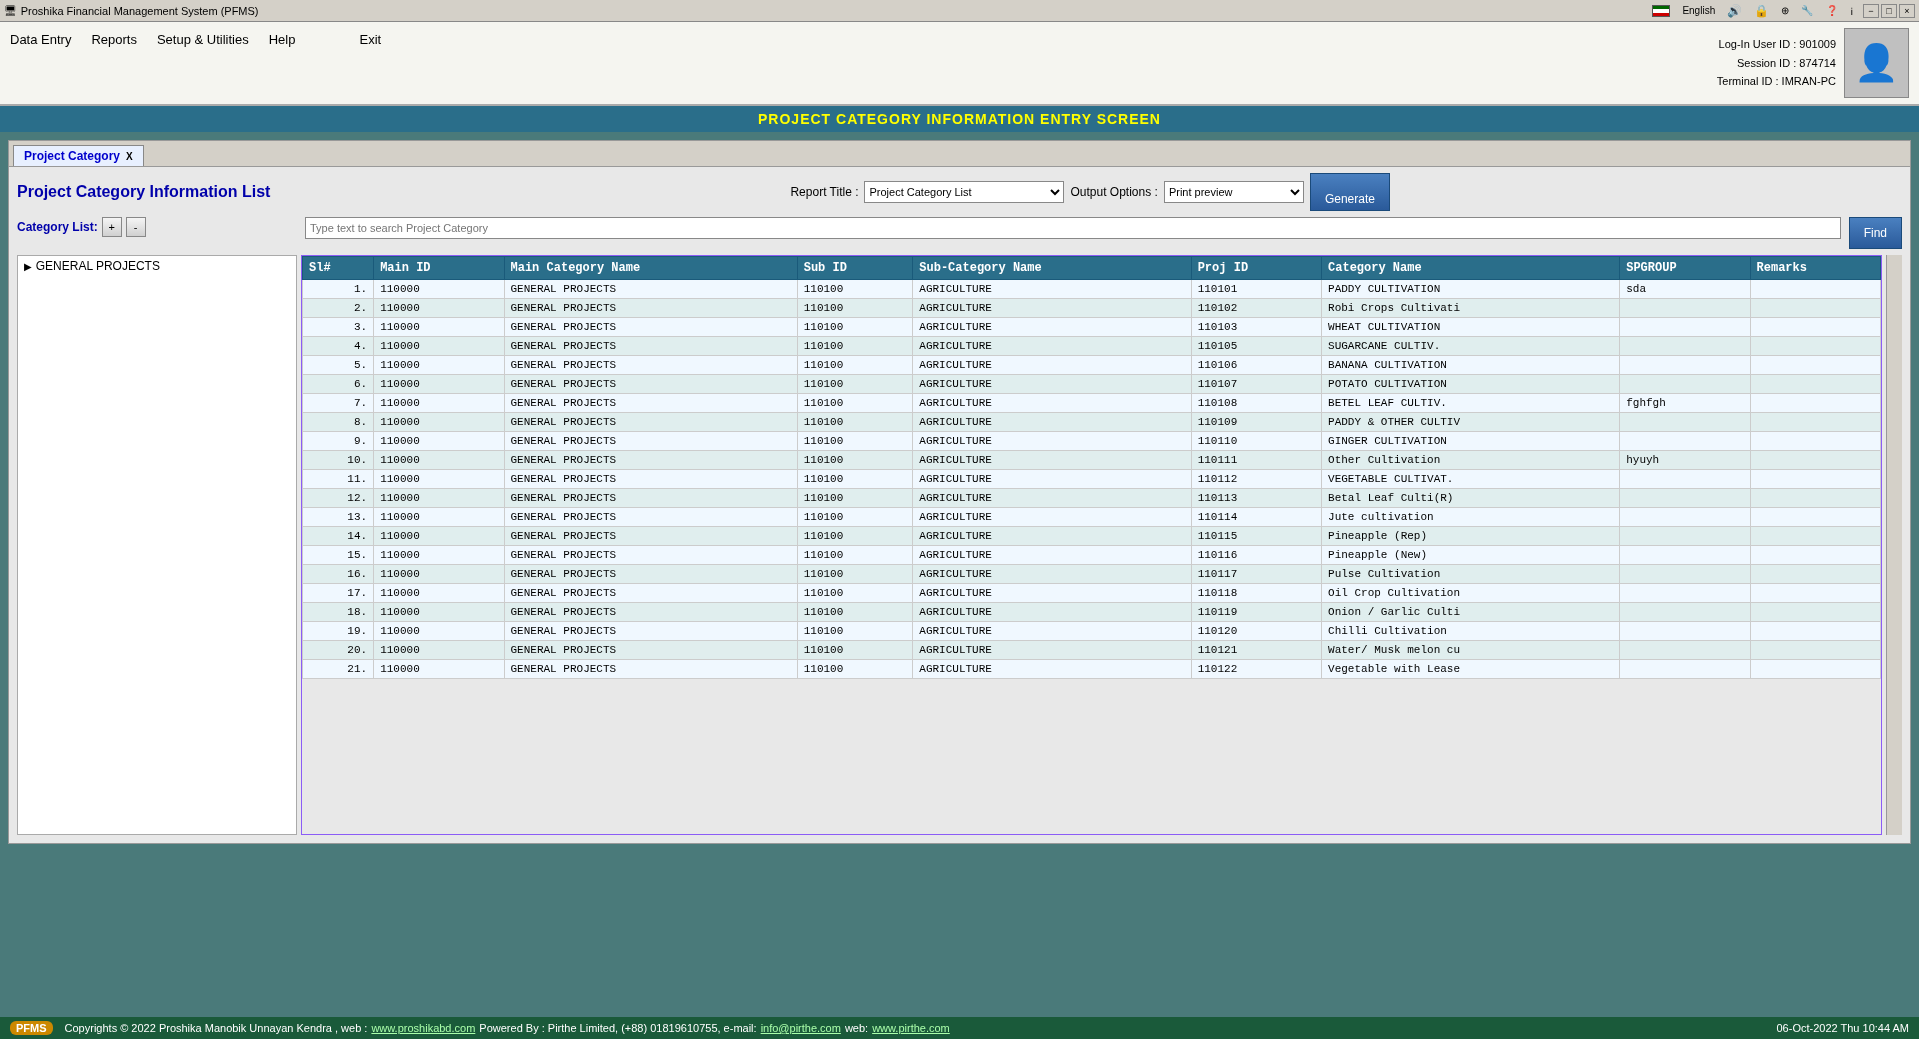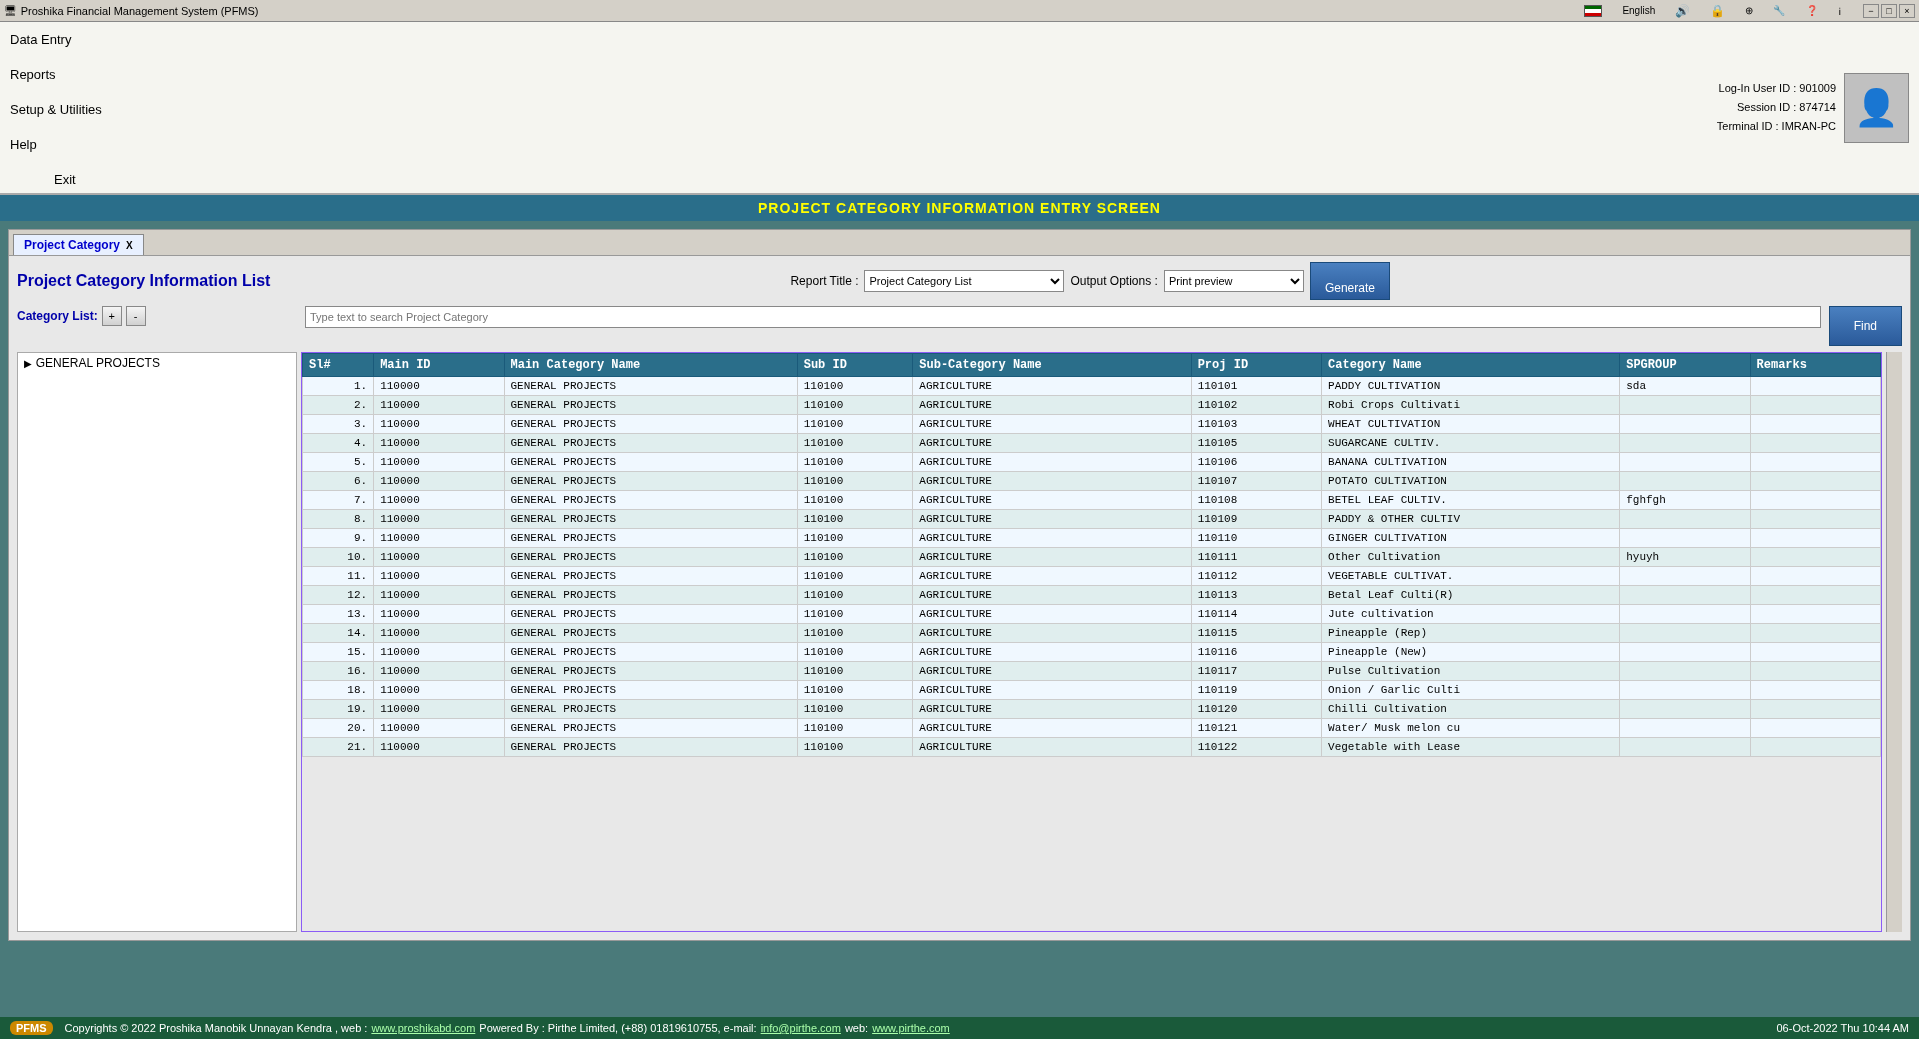--- a/index.html
+++ b/index.html
@@ -84,24 +84,24 @@
       border: 1px solid #888;
       padding: 0 4px;
       font-size: 11px;
       color: #999;
       min-width: 200px;
     }
     .find-btn {
       background: linear-gradient(#4a80c0, #2a5a9a);
       color: white;
       border: 1px solid #1a4a7a;
-      padding: 3px 24px;
+      padding: 3px 14px;
       font-size: 12px;
       cursor: pointer;
-      height: 40px;
+      height: 32px;
     }
     .generate-btn {
       background: linear-gradient(#4a80c0, #2a5a9a);
       color: white;
       border: 1px solid #1a4a7a;
       padding: 18px 14px;
       font-size: 12px;
       cursor: pointer;
       height: 24px;
     }
@@ -201,38 +201,38 @@
   </style>
 </head>
 <body>
 
 <div class="title-bar">
   <div class="title-bar-left">
     <span style="font-size:10px;">🖥</span>
     <span>Proshika Financial Management System (PFMS)</span>
   </div>
   <div class="title-bar-right">
-    <div style="display:flex;align-items:center;gap:20px;margin-right:20px;font-size:10px;">
+    <div style="display:flex;align-items:center;gap:12px;margin-right:8px;font-size:10px;">
       <span style="display:inline-block;width:18px;height:12px;background:linear-gradient(to bottom,#006600 33%,#ffffff 33%,#ffffff 66%,#cc0000 66%);border:1px solid #555;"></span>
       <span>English</span>
       <span style="font-size:12px;">🔊</span>
       <span style="font-size:12px;">🔒</span>
       <span>⊕</span>
       <span>🔧</span>
       <span>❓</span>
       <span>ℹ</span>
     </div>
     <button class="title-btn">−</button>
     <button class="title-btn">□</button>
     <button class="title-btn">×</button>
   </div>
 </div>
 
 <div class="header-main" style="background:#f5f5f0;padding:6px 10px;display:flex;align-items:center;justify-content:space-between;border-bottom:2px solid #aaa;">
-  <div style="display:flex;gap:20px;font-size:13px;align-self:flex-start;padding-top:4px;flex-direction:column;">
+  <div style="display:flex;gap:20px;font-size:13px;align-self:flex-start;padding-top:4px;">
     <span style="cursor:pointer;">Data Entry</span>
     <span style="cursor:pointer;">Reports</span>
     <span style="cursor:pointer;">Setup &amp; Utilities</span>
     <span style="cursor:pointer;">Help</span>
     <span style="cursor:pointer;padding-left:44px;">Exit</span>
   </div>
   <div style="display:flex;align-items:center;gap:8px;">
     <div style="font-size:11px;text-align:right;line-height:1.7;">
       <div>Log-In User ID : 901009</div>
       <div>Session ID : 874714</div>
@@ -471,20 +471,31 @@
     <td>110000</td>
     <td>GENERAL PROJECTS</td>
     <td>110100</td>
     <td>AGRICULTURE</td>
     <td>110117</td>
     <td>Pulse Cultivation</td>
     <td></td>
     <td></td>
   </tr>
             <tr>
+    <td class="td-num">17.</td>
+    <td>110000</td>
+    <td>GENERAL PROJECTS</td>
+    <td>110100</td>
+    <td>AGRICULTURE</td>
+    <td>110118</td>
+    <td>Oil Crop Cultivation</td>
+    <td></td>
+    <td></td>
+  </tr>
+            <tr>
     <td class="td-num">18.</td>
     <td>110000</td>
     <td>GENERAL PROJECTS</td>
     <td>110100</td>
     <td>AGRICULTURE</td>
     <td>110119</td>
     <td>Onion / Garlic Culti</td>
     <td></td>
     <td></td>
   </tr>

